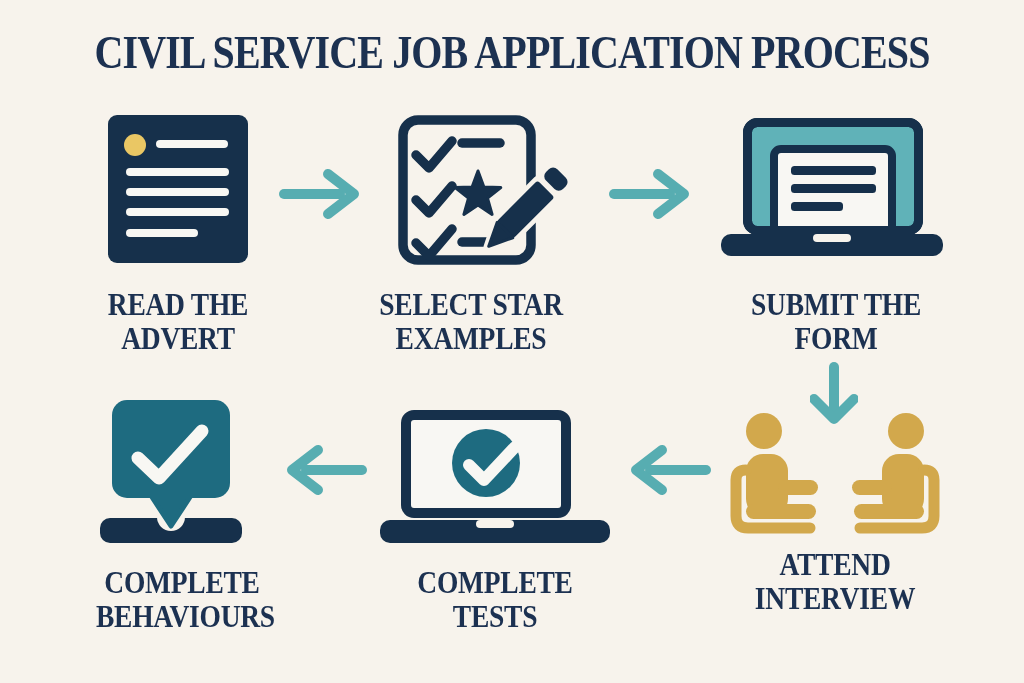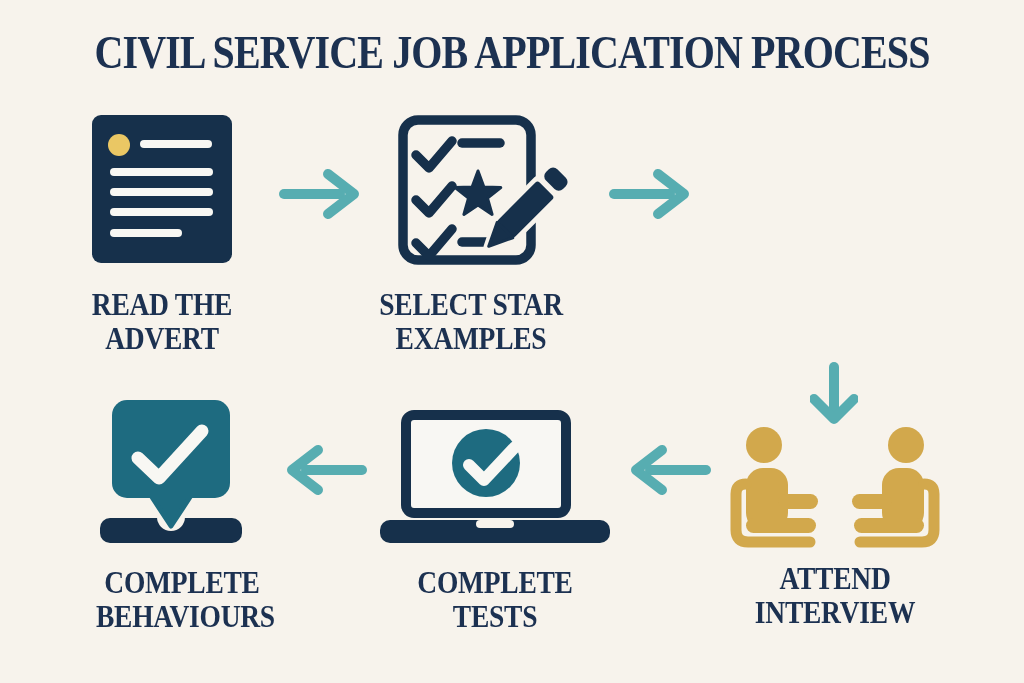--- a/index.html
+++ b/index.html
@@ -35,21 +35,21 @@
   .sT{stroke:var(--teal-arrow);} .sG{stroke:var(--gold);}
   .rc{stroke-linecap:round;stroke-linejoin:round;}
 </style>
 </head>
 <body>
 
 <div class="canvas">
 
   <div class="title">CIVIL SERVICE JOB APPLICATION PROCESS</div>
 
-  <div class="step" style="left:52px;top:115px;width:220px">
+  <div class="step" style="left:68px;top:115px;width:220px">
     <svg width="140" height="148" viewBox="0 0 140 148" style="margin:0 auto">
       <rect class="fN" x="0" y="0" width="140" height="148" rx="9"></rect>
       <circle class="fGL" cx="27" cy="30" r="11"></circle>
       <rect class="fP" x="48" y="25" width="72" height="8" rx="4"></rect>
       <rect class="fP" x="18" y="53" width="103" height="8" rx="4"></rect>
       <rect class="fP" x="18" y="73" width="103" height="8" rx="4"></rect>
       <rect class="fP" x="18" y="93" width="103" height="8" rx="4"></rect>
       <rect class="fP" x="18" y="114" width="72" height="8" rx="4"></rect>
     </svg>
     <div class="label" style="margin-top:24px">
@@ -77,22 +77,38 @@
         <rect class="fN" x="-12" y="-2" width="24" height="58" rx="3"></rect>
         <path class="fN" stroke="var(--navy)" stroke-width="3" stroke-linejoin="round" d="M-11 56 L0 79 L11 56 Z"></path>
       </g>
     </svg>
     <div class="label" style="margin-top:22px">
       <div>SELECT STAR</div>
       <div>EXAMPLES</div>
     </div>
   </div>
 
+  <div class="step" style="left:726px;top:118px;width:220px">
+    <svg width="222" height="140" viewBox="0 0 222 140" style="margin-left:-5px">
+      <rect class="fS sN" stroke-width="9" x="26.5" y="4.5" width="171" height="108" rx="10"></rect>
+      <rect class="fP sN" stroke-width="8" x="53" y="31" width="118" height="88" rx="7"></rect>
+      <rect class="nf sN" stroke-width="9" x="26.5" y="4.5" width="171" height="108" rx="10"></rect>
+      <rect class="fN" x="70" y="48" width="85" height="9" rx="3.5"></rect>
+      <rect class="fN" x="70" y="66" width="85" height="9" rx="3.5"></rect>
+      <rect class="fN" x="70" y="84" width="52" height="9" rx="3.5"></rect>
+      <rect class="fN" x="0" y="116" width="222" height="22" rx="10"></rect>
+      <rect class="fB" x="92" y="116" width="38" height="8" rx="4"></rect>
+    </svg>
+    <div class="label" style="margin-top:29px">
+      <div>SUBMIT THE</div>
+      <div>FORM</div>
+    </div>
+  </div>
 
-  <div class="step" style="left:730px;top:426px;width:210px">
+  <div class="step" style="left:730px;top:412px;width:210px">
     <svg width="210" height="128" viewBox="0 0 210 128" style="margin:0 auto">
       <g id="personL">
         <circle class="fG" cx="34" cy="19" r="18"></circle>
         <rect class="fG" x="16" y="42" width="42" height="62" rx="17"></rect>
         <rect class="fG" x="48" y="68" width="40" height="15" rx="7.5"></rect>
         <rect class="fG" x="16" y="92" width="70" height="15" rx="7.5"></rect>
         <path class="nf sG rc" stroke-width="11" d="M16 58 Q6 58 6 68 L6 104 Q6 116 18 116 L80 116"></path>
       </g>
       <use href="#personL" transform="translate(210,0) scale(-1,1)"></use>
     </svg>

